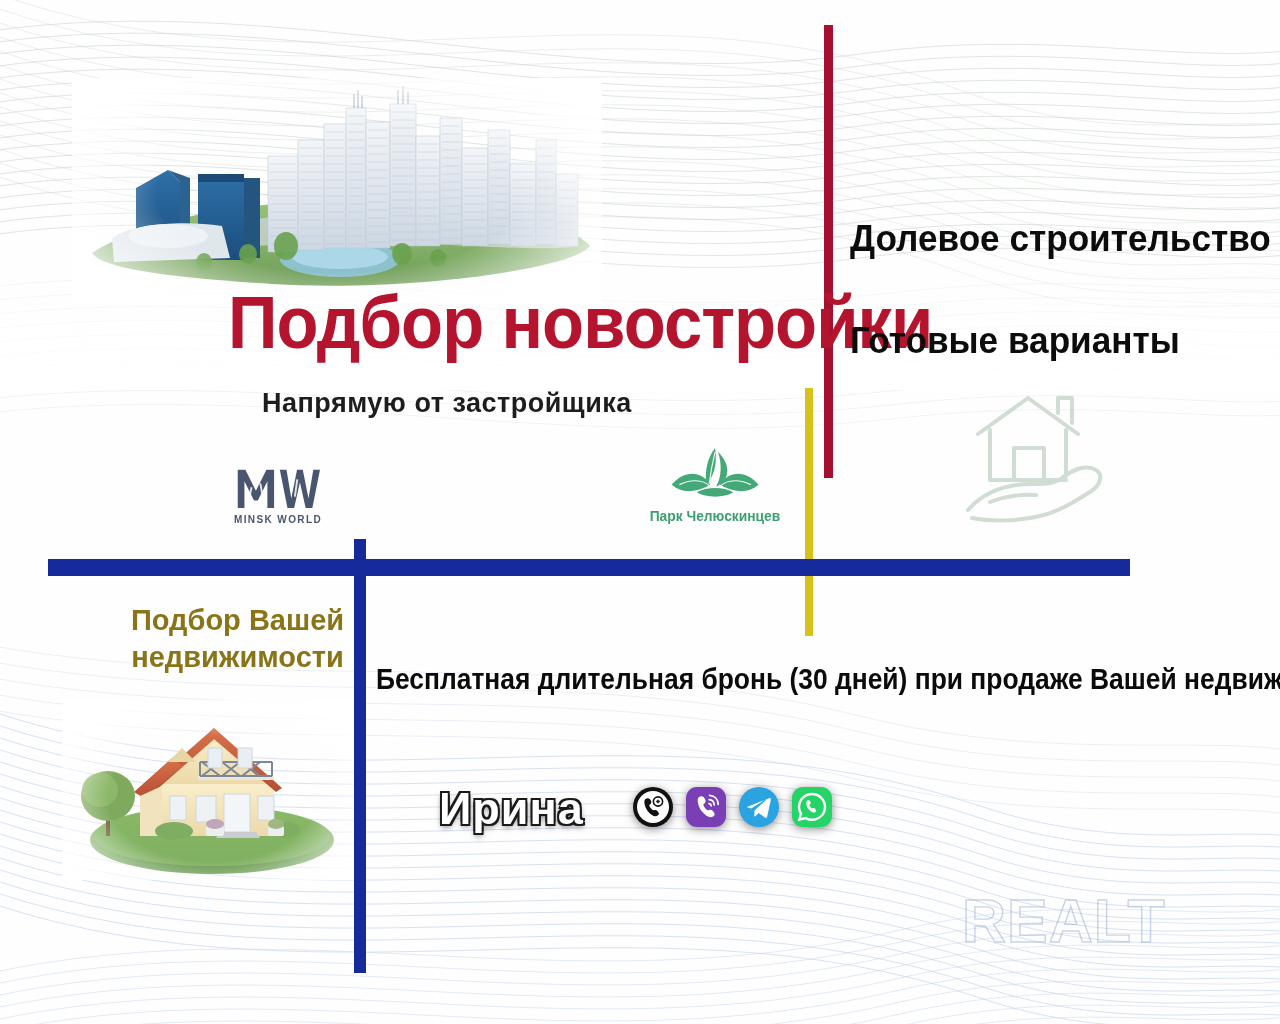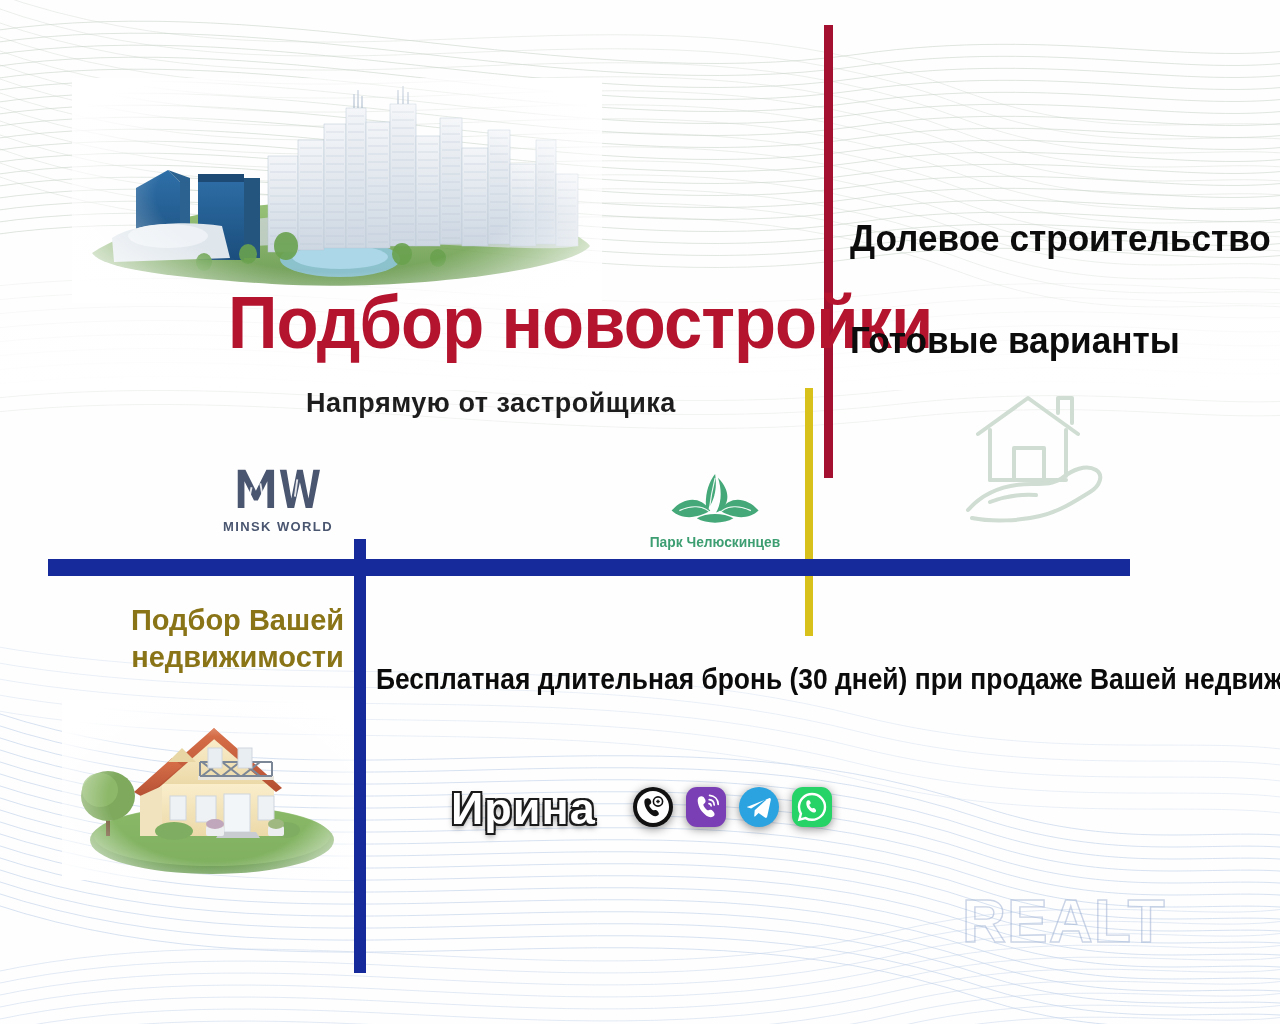--- a/index.html
+++ b/index.html
@@ -56,21 +56,20 @@
     transform: scaleX(0.93);
     transform-origin: left center;
     line-height: 1;
   }
   #subheadline {
     left: 262px; top: 388px;
     font-size: 27px;
     font-weight: 700;
     color: #1d1d1d;
     letter-spacing: 0.5px;
-    margin-left: 44px;
   }
   #right-line-1 {
     left: 850px; top: 218px;
     font-size: 37px; font-weight: 700; color: #0c0c0c;
     transform: scaleX(0.95); transform-origin: left center;
   }
   #right-line-2 {
     left: 850px; top: 320px;
     font-size: 37px; font-weight: 700; color: #0c0c0c;
     transform: scaleX(0.95); transform-origin: left center;
@@ -80,47 +79,47 @@
     width: 215px; text-align: center;
     font-size: 29px; font-weight: 700; color: #8a7418;
     line-height: 1.28; white-space: normal;
   }
   #promo-line {
     left: 376px; top: 662px;
     font-size: 30px; font-weight: 700; color: #0b0b0b;
     transform: scaleX(0.88); transform-origin: left center;
   }
   #agent-name {
-    left: 451px; top: 783px;
+    left: 439px; top: 783px;
     font-size: 45px; font-weight: 700;
     color: #ffffff;
     text-shadow:
       -2px -2px 0 #1a1a1a,  2px -2px 0 #1a1a1a,
       -2px  2px 0 #1a1a1a,  2px  2px 0 #1a1a1a,
        0px  3px 6px rgba(0,0,0,.55);
     letter-spacing: 1px;
   }
 
   
   .logo { position: absolute; z-index: 8; text-align: center; }
 
   #logo-minsk-world { left: 213px; top: 466px; width: 130px; }
   #logo-minsk-world .mw-mark { height: 44px; }
   #logo-minsk-world .mw-name {
-    margin-top: 5px; font-size: 13px; font-weight: 700;
+    font-size: 10px; font-weight: 700;
     letter-spacing: 1.4px; color: #4a5670;
   }
 
   #logo-mayak { left: 404px; top: 485px; width: 170px; }
   #logo-mayak .mayak-name {
     font-size: 27px; font-weight: 700; color: #8a7418;
     transform: scaleX(0.9); display: inline-block;
   }
 
-  #logo-park { left: 637px; top: 472px; width: 156px; }
+  #logo-park { left: 637px; top: 446px; width: 156px; }
   #logo-park .park-mark { height: 56px; }
   #logo-park .park-name {
     margin-top: 1px; font-size: 15px; font-weight: 700; color: #3d9e72;
     transform: scaleX(0.92); display: inline-block;
   }
 
   
   #icon-hand-house { position: absolute; left: 962px; top: 392px; width: 150px; height: 135px; z-index: 7; }
 
   

